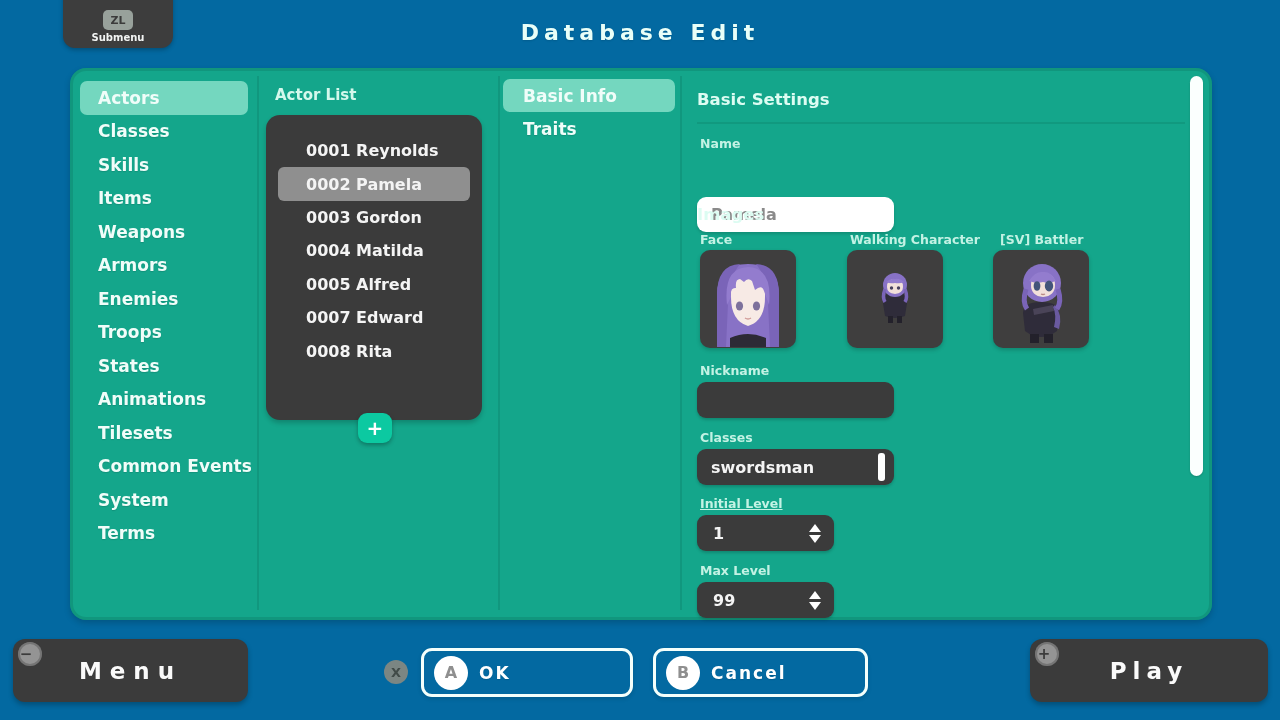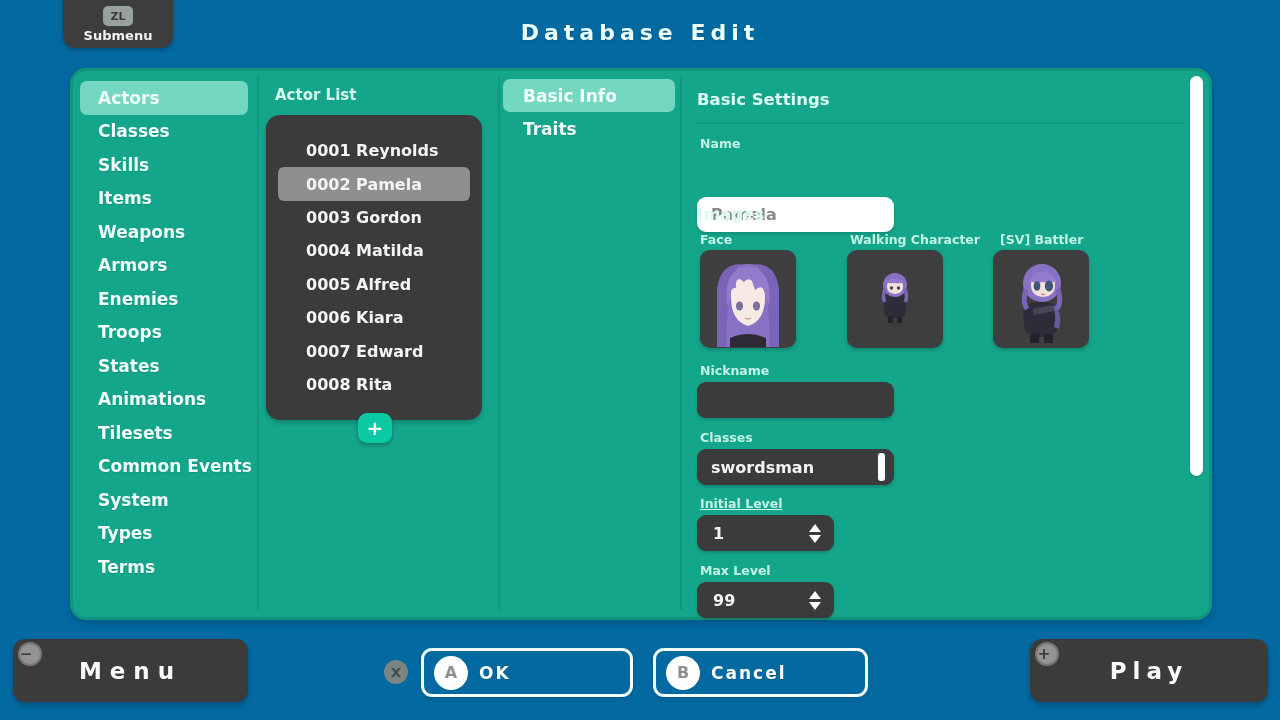--- a/index.html
+++ b/index.html
@@ -7,21 +7,21 @@
   body { font-family:"DejaVu Sans","Liberation Sans",sans-serif; font-weight:bold; }
   .stage { position:relative; width:1280px; height:720px; background:#0369a1; overflow:hidden; }
 
   
   .submenu-btn { position:absolute; left:63px; top:-14px; width:110px; height:62px;
     background:#3d3d3d; border-radius:12px; display:flex; flex-direction:column;
     align-items:center; justify-content:flex-end; padding-bottom:5px;
     box-shadow:0 2px 4px rgba(0,0,0,.25); cursor:pointer; }
   .zl-badge { width:30px; height:20px; background:#98a19b; color:#3b3b3b; border-radius:5px;
     font-size:11px; display:flex; align-items:center; justify-content:center; margin-bottom:2px; }
-  .submenu-label { color:#f2f4f3; font-size:13px; }
+  .submenu-label { color:#f2f4f3; font-size:10px; }
   .page-title { position:absolute; top:20px; left:0; width:100%; text-align:center;
     color:#e9fff8; font-size:22px; letter-spacing:5px; text-shadow:0 1px 2px rgba(0,0,0,.12); }
 
   
   .main-panel { position:absolute; left:70px; top:68px; width:1142px; height:552px;
     background:#14a68b; border-radius:16px;
     box-shadow: inset 0 0 0 3px rgba(9,110,90,.28), 0 3px 6px rgba(0,0,0,.18); }
   .vdiv { position:absolute; top:8px; bottom:10px; width:2px; background:rgba(8,84,69,.18); }
   .vdiv1 { left:187px; } .vdiv2 { left:428px; } .vdiv3 { left:610px; }
 
@@ -171,23 +171,20 @@
         </div>
 
         <div class="sidebar-item">
           <span>Common Events</span>
         </div>
 
         <div class="sidebar-item">
           <span>System</span>
         </div>
 
-        <div class="sidebar-item">
-          <span>Types</span>
-        </div>
 
         <div class="sidebar-item">
           <span>Terms</span>
         </div>
       </div>
 
     <div class="actor-col">
       <div class="actor-list-title">Actor List</div>
       <div class="actor-panel">
 
@@ -204,23 +201,20 @@
           </div>
 
           <div class="actor-item">
             <span>0004 Matilda</span>
           </div>
 
           <div class="actor-item">
             <span>0005 Alfred</span>
           </div>
 
-          <div class="actor-item">
-            <span>0006 Kiara</span>
-          </div>
 
           <div class="actor-item">
             <span>0007 Edward</span>
           </div>
 
           <div class="actor-item">
             <span>0008 Rita</span>
           </div>
         </div>
       <div class="add-btn">+</div>

